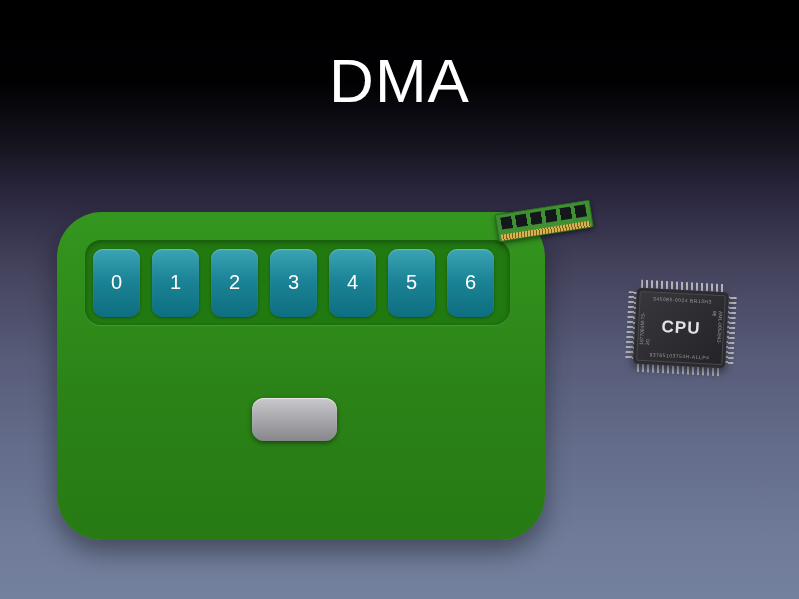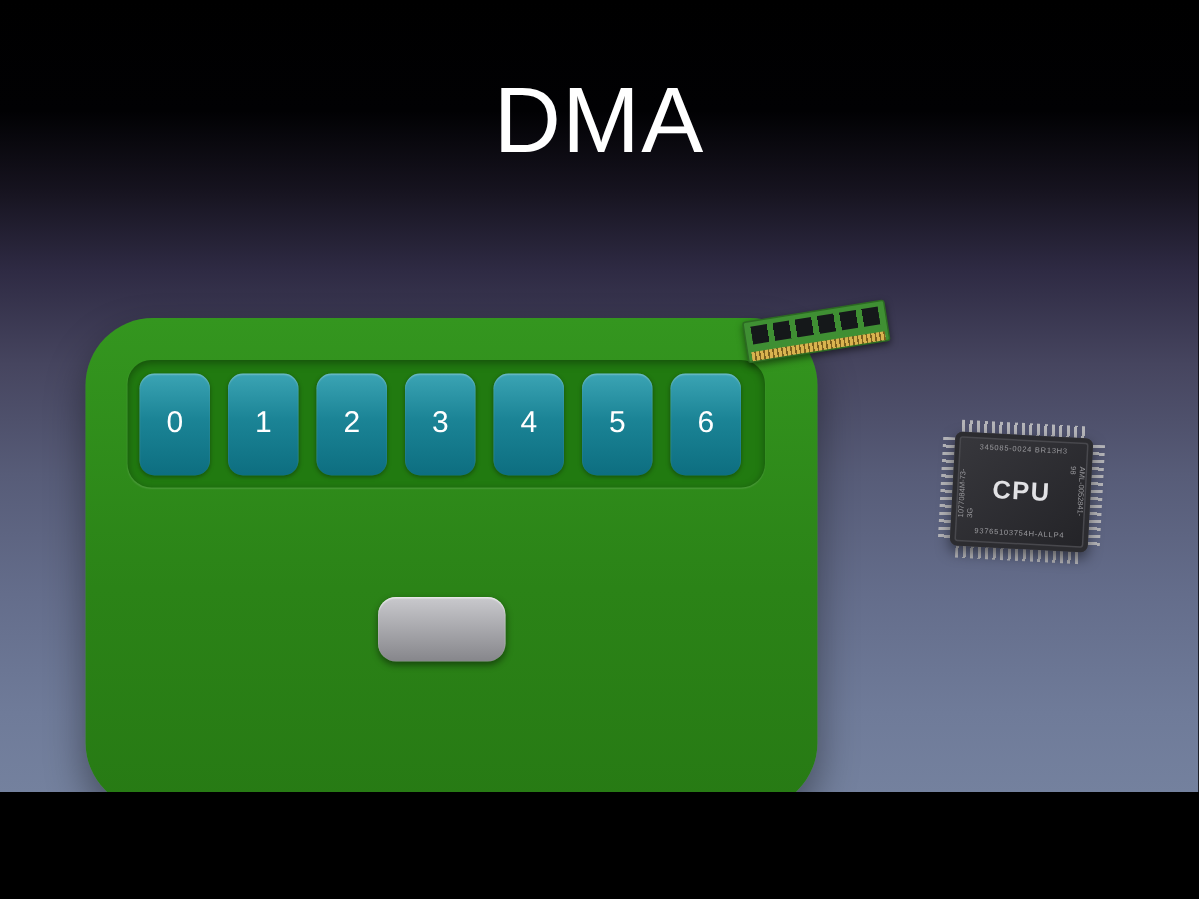--- a/index.html
+++ b/index.html
@@ -1,17 +1,17 @@
 <!DOCTYPE html>
 <html><head>
 <meta charset="utf-8">
 <style>
   html,body{margin:0;padding:0;background:#000;}
   .slide{
-    position:relative;width:799px;height:528px;overflow:hidden;
+    position:relative;width:799px;height:599px;overflow:hidden;
     font-family:"Liberation Sans",sans-serif;
     background:linear-gradient(180deg,
       #000000 0%, #010103 14%, #16131f 24%, #2e2a43 34%,
       #46455f 46%, #575c78 60%, #646d8b 75%, #6f7b99 90%, #74819e 100%);
   }
   .title{
     position:absolute;top:50px;left:0;width:100%;margin:0;
     text-align:center;color:#ffffff;font-size:62px;font-weight:400;
     letter-spacing:1px;line-height:1;
   }

